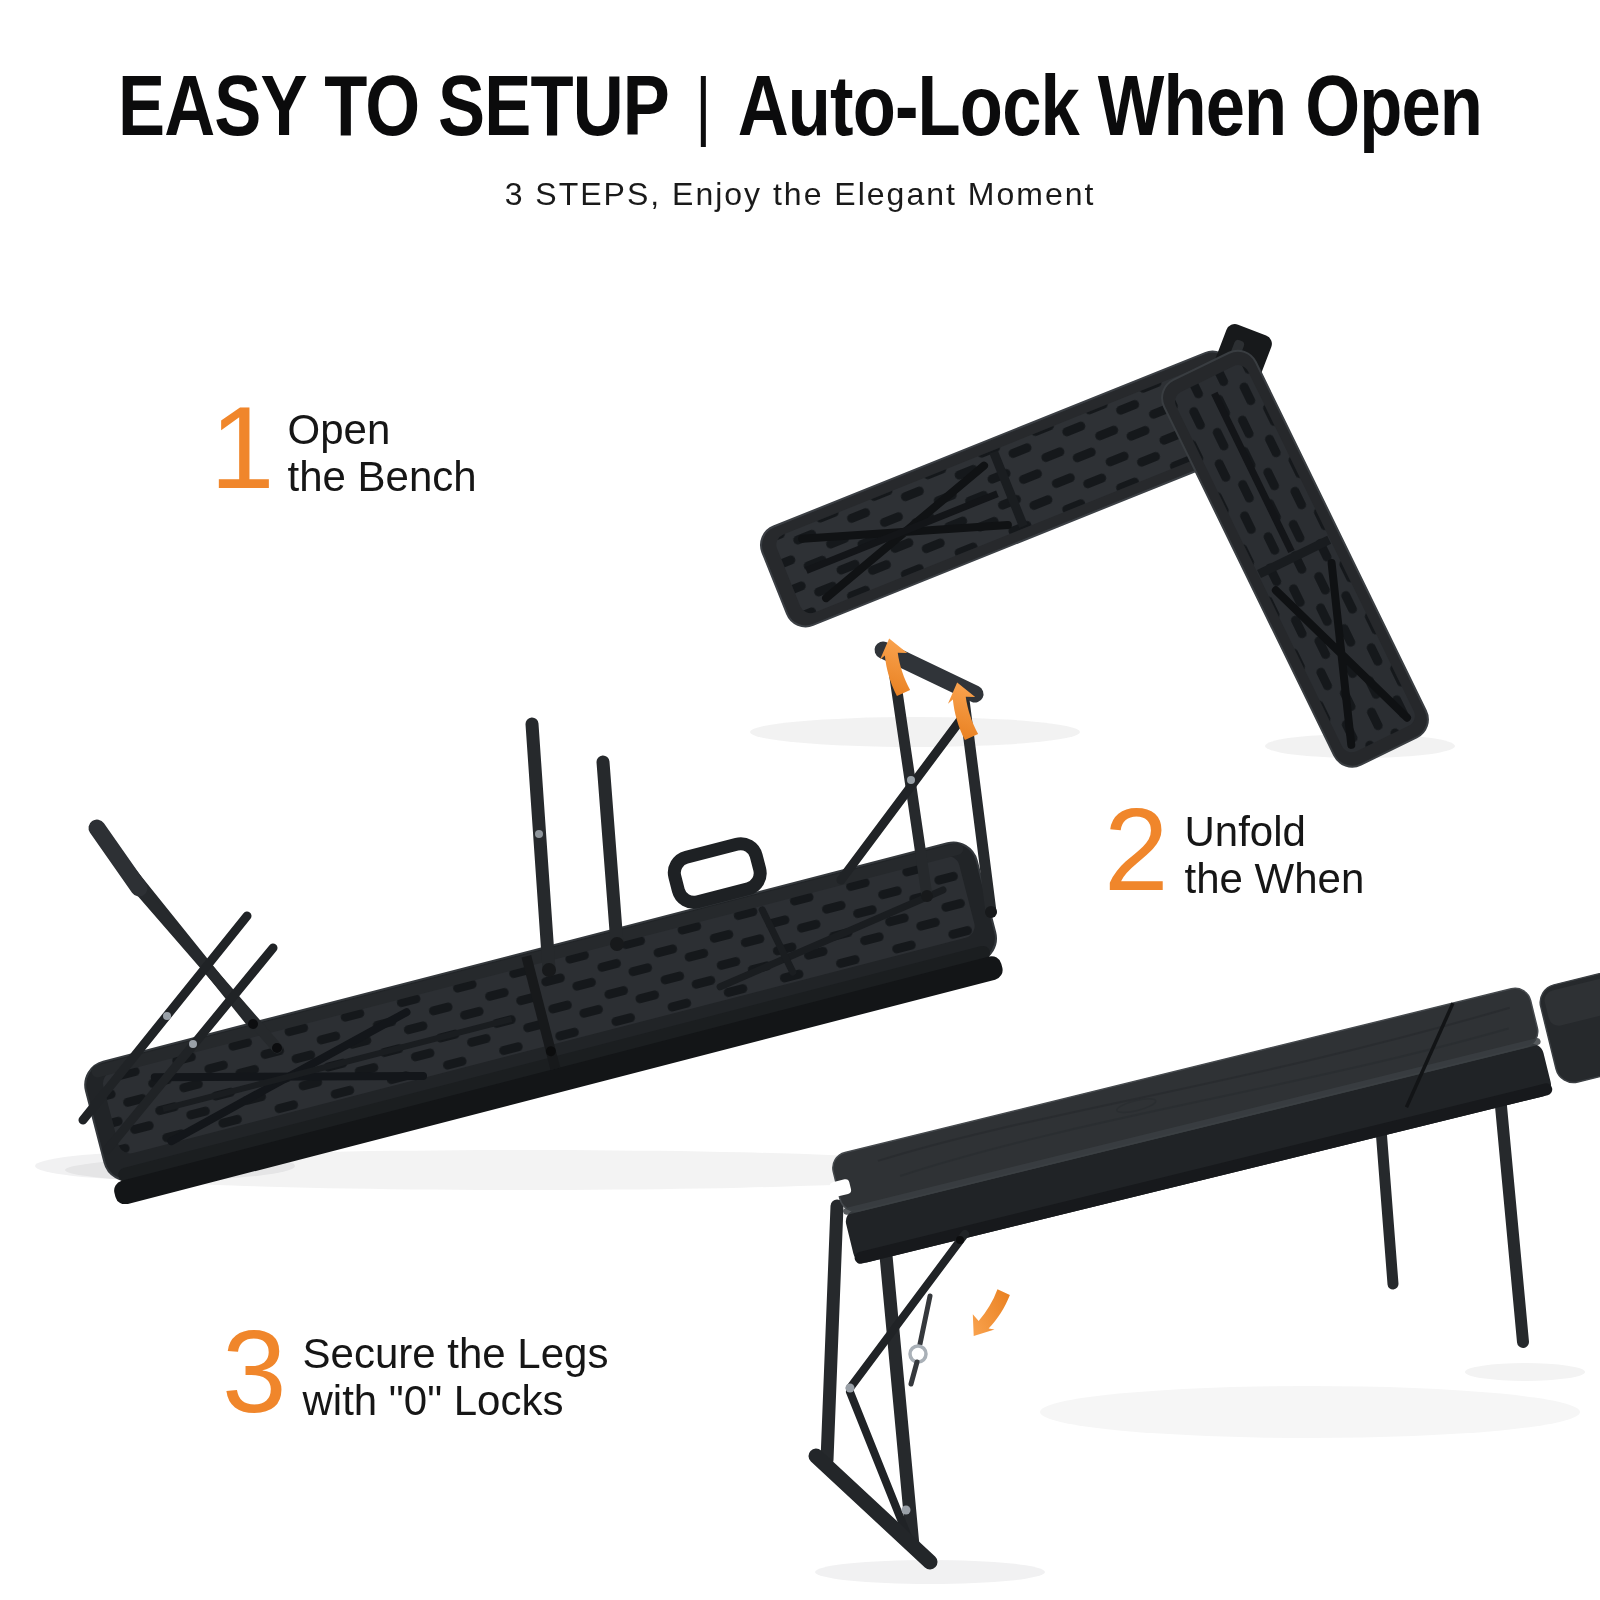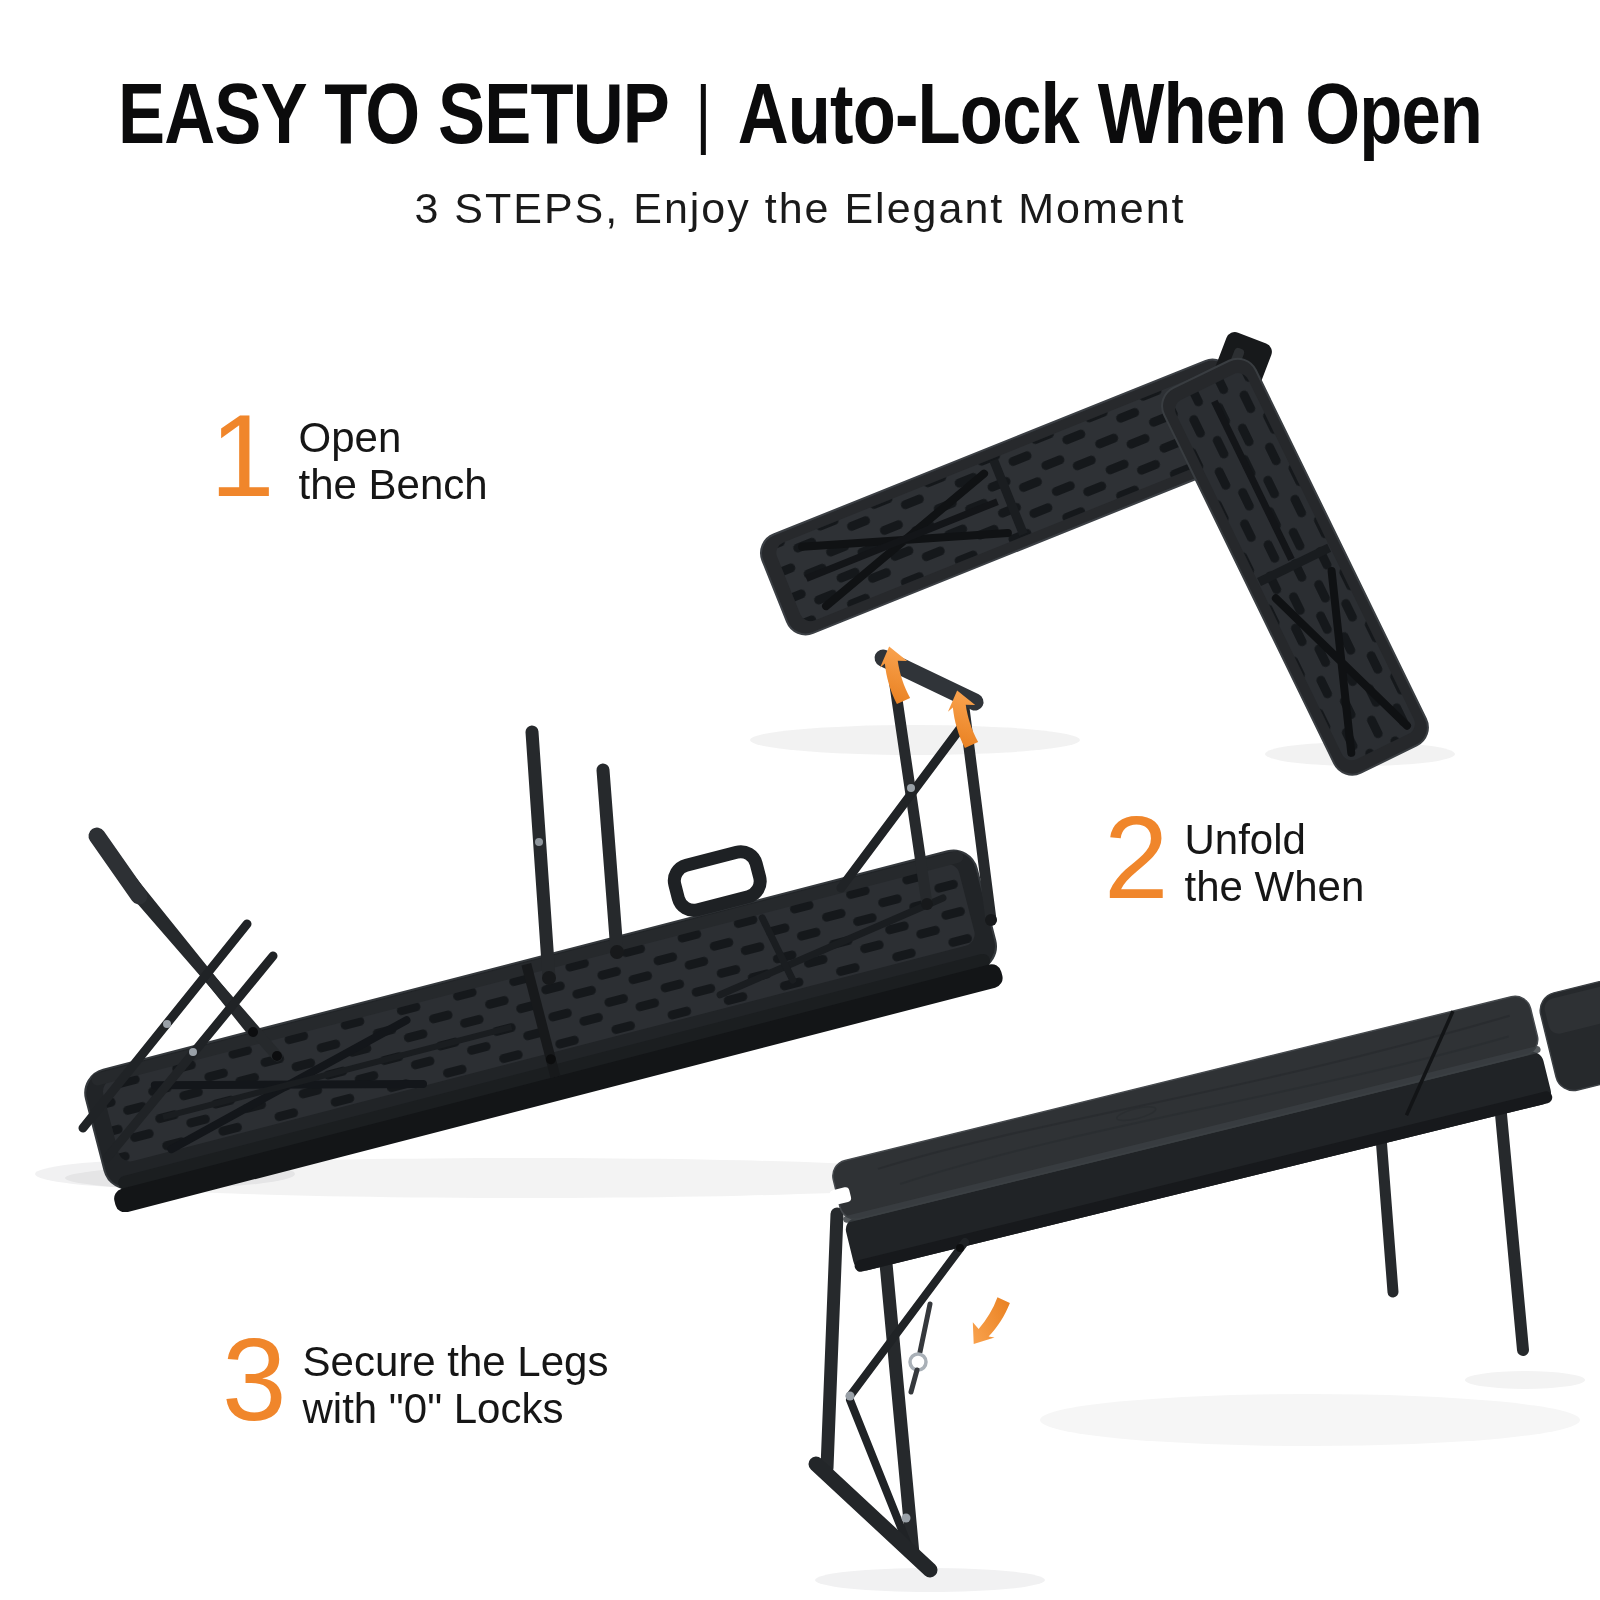--- a/index.html
+++ b/index.html
@@ -2,56 +2,56 @@
 <html><head>
 <meta charset="utf-8">
 <style>
   html, body {
     margin: 0; padding: 0;
     width: 1600px; height: 1600px;
     background: #ffffff;
     font-family: "Liberation Sans", sans-serif;
     overflow: hidden;
   }
-  .canvas { position: absolute; top: 12px; left: 0; width: 1600px; height: 1560px; text-decoration: underline; }
+  .canvas { position: absolute; top: 4px; left: 0; width: 1600px; height: 1560px; text-decoration: underline; }
 
   
   .title-row {
     position: absolute; top: 58px; left: 0; right: 0;
     display: flex; justify-content: center; align-items: center; gap: 30px;
     transform: scaleX(0.82); transform-origin: 50% 50%;
     white-space: nowrap;
   }
   .title-part {
     font-size: 86px; font-weight: 800; color: #0b0b0c;
     letter-spacing: -1px; line-height: 1;
   }
   .title-divider {
     font-size: 76px; font-weight: 400; color: #0c0c0d; line-height: 1;
     padding: 0 2px;
   }
   .subtitle {
     position: absolute; top: 172px; left: 0; right: 0;
     text-align: center;
-    font-size: 43px; font-weight: 400; letter-spacing: 2px;
+    font-size: 32px; font-weight: 400; letter-spacing: 2px;
     color: #1a1a1a;
   }
 
   
   .step { position: absolute; display: flex; align-items: flex-start; }
   .step-number {
     color: #F0862B; font-size: 116px; font-weight: 400;
     line-height: 0.8; letter-spacing: -2px;
   }
   .step-text {
     font-size: 42px; color: #161616; font-weight: 400;
     line-height: 47px; padding-top: 4px;
   }
   .step-1 { left: 210px; top: 398px; }
-  .step-1 .step-text { margin-left: 26px; }
+  .step-1 .step-text { margin-left: 15px; }
   .step-2 { left: 1104px; top: 800px; }
   .step-2 .step-text { margin-left: 18px; }
   .step-3 { left: 222px; top: 1322px; }
   .step-3 .step-text { margin-left: 18px; }
 
   
   .illo { position: absolute; }
   .illo-a { left: 715px; top: 298px; width: 760px; height: 470px; }
   .illo-b { left: 15px;  top: 600px; width: 1040px; height: 600px; }
   .illo-c { left: 780px; top: 940px; width: 820px; height: 640px; }

